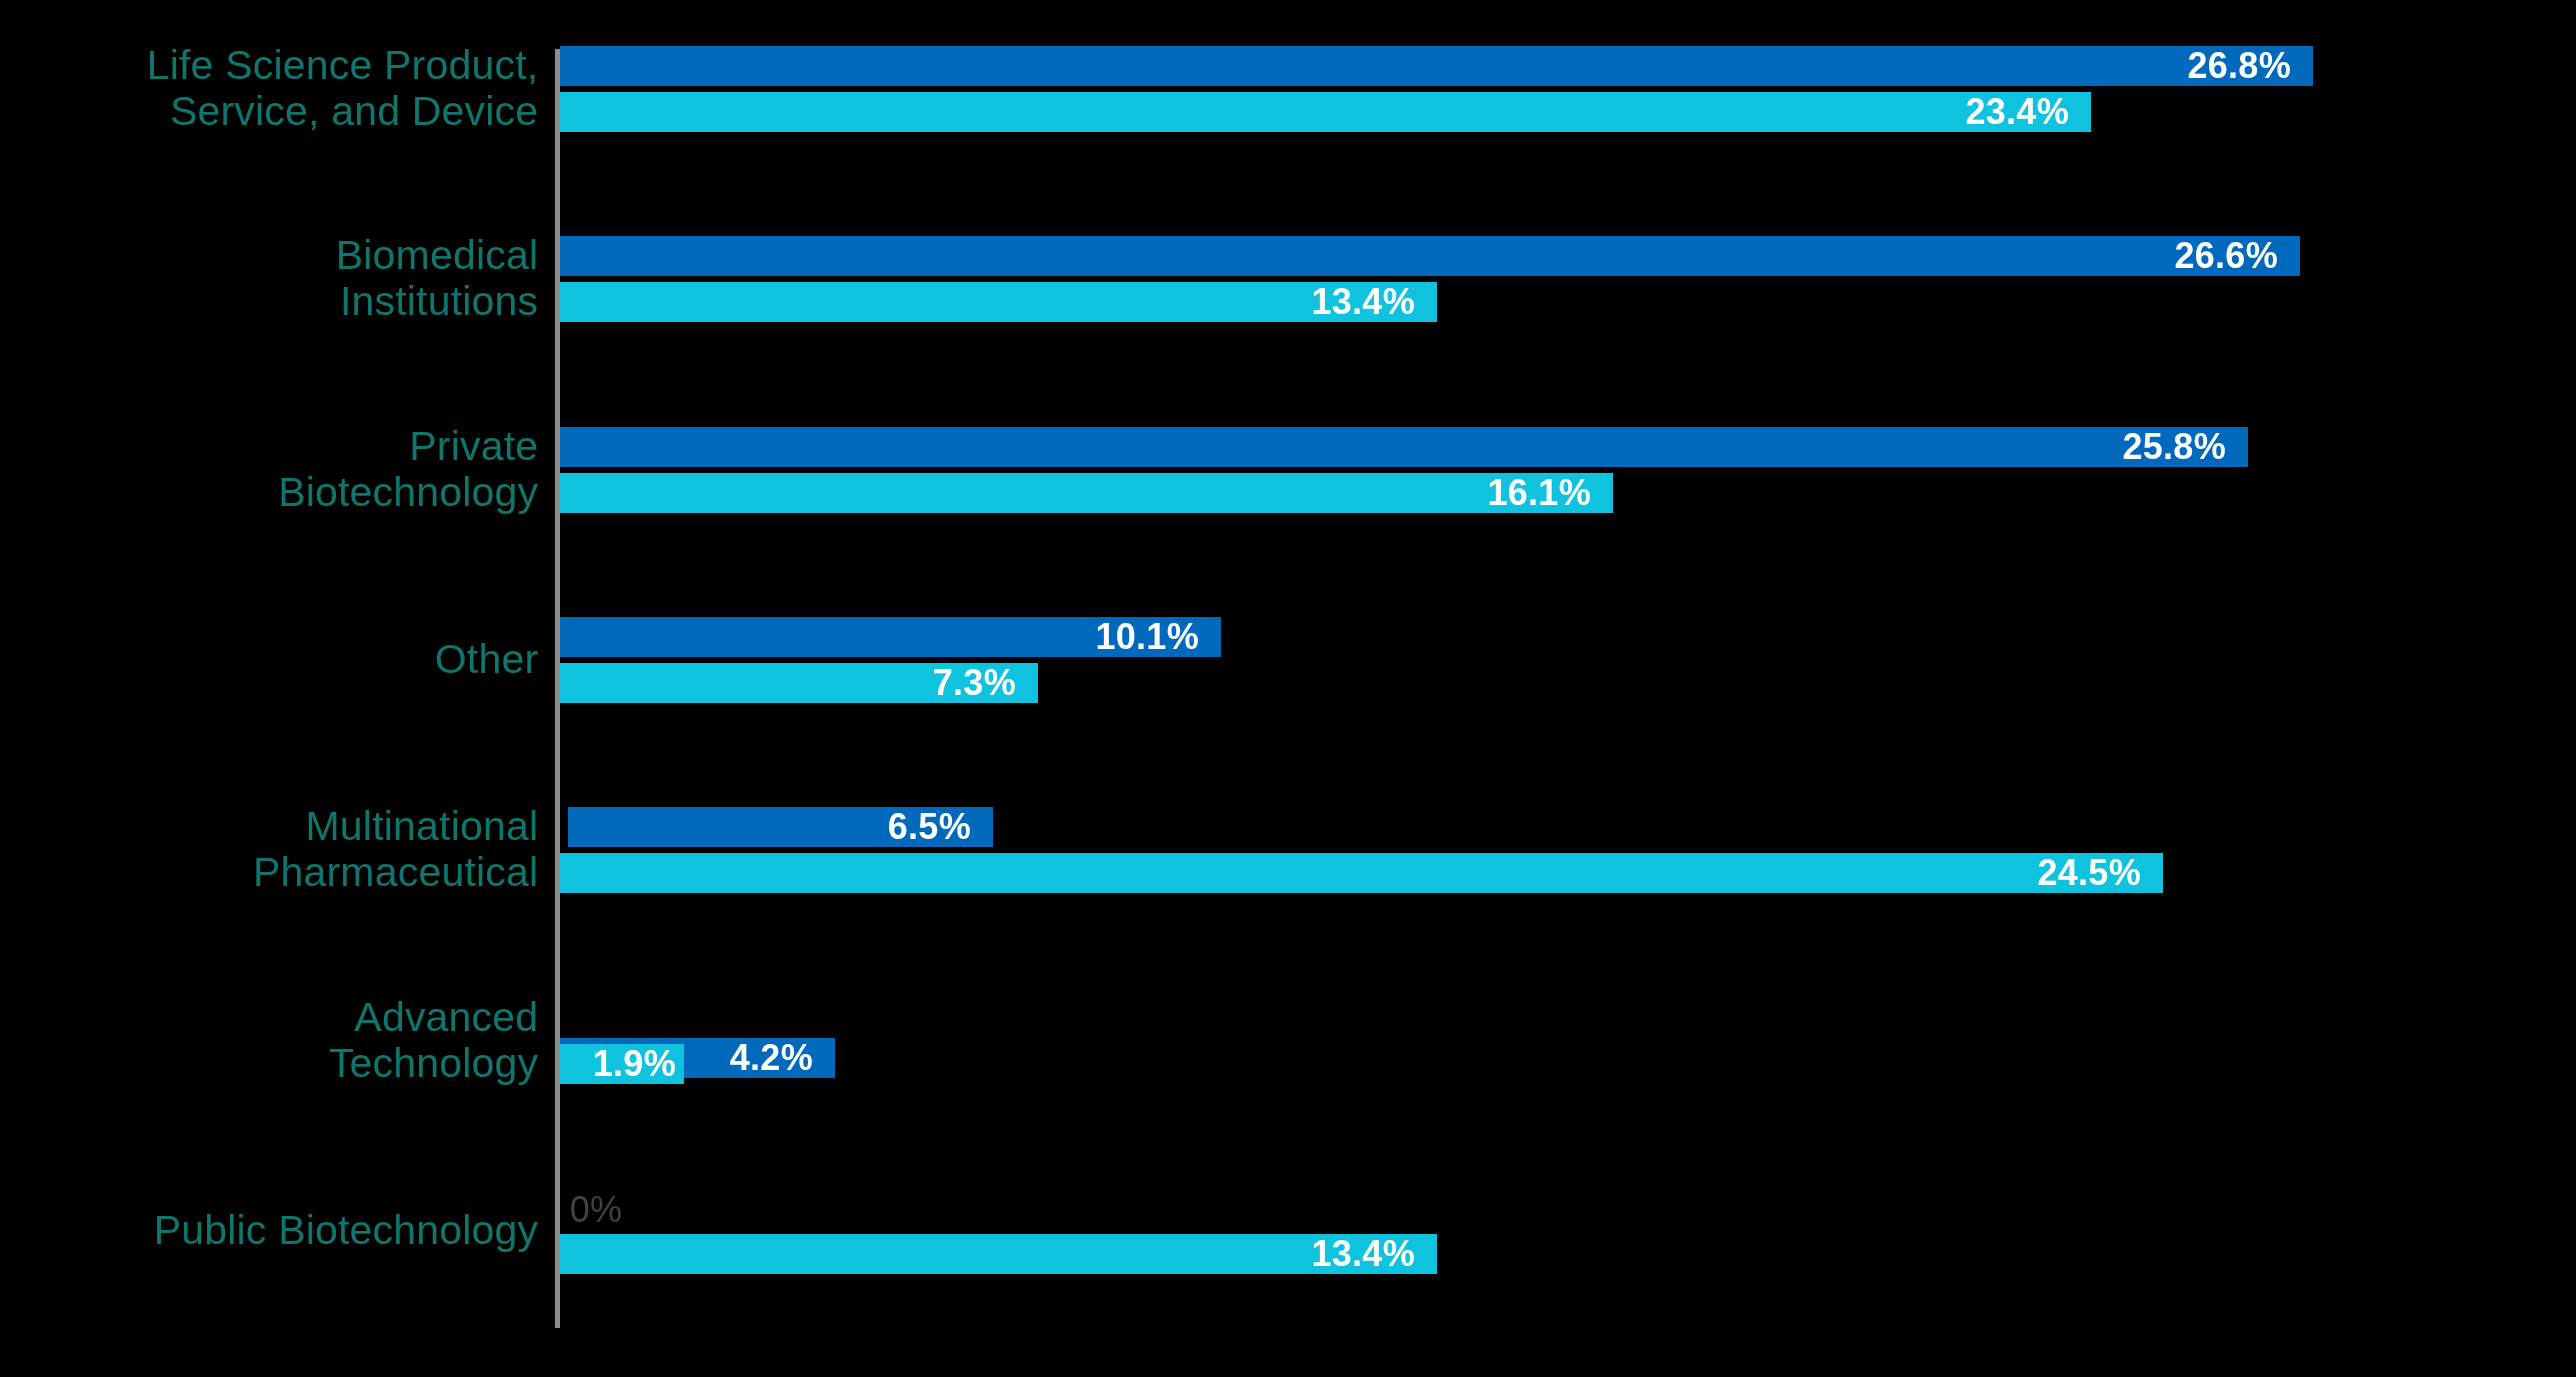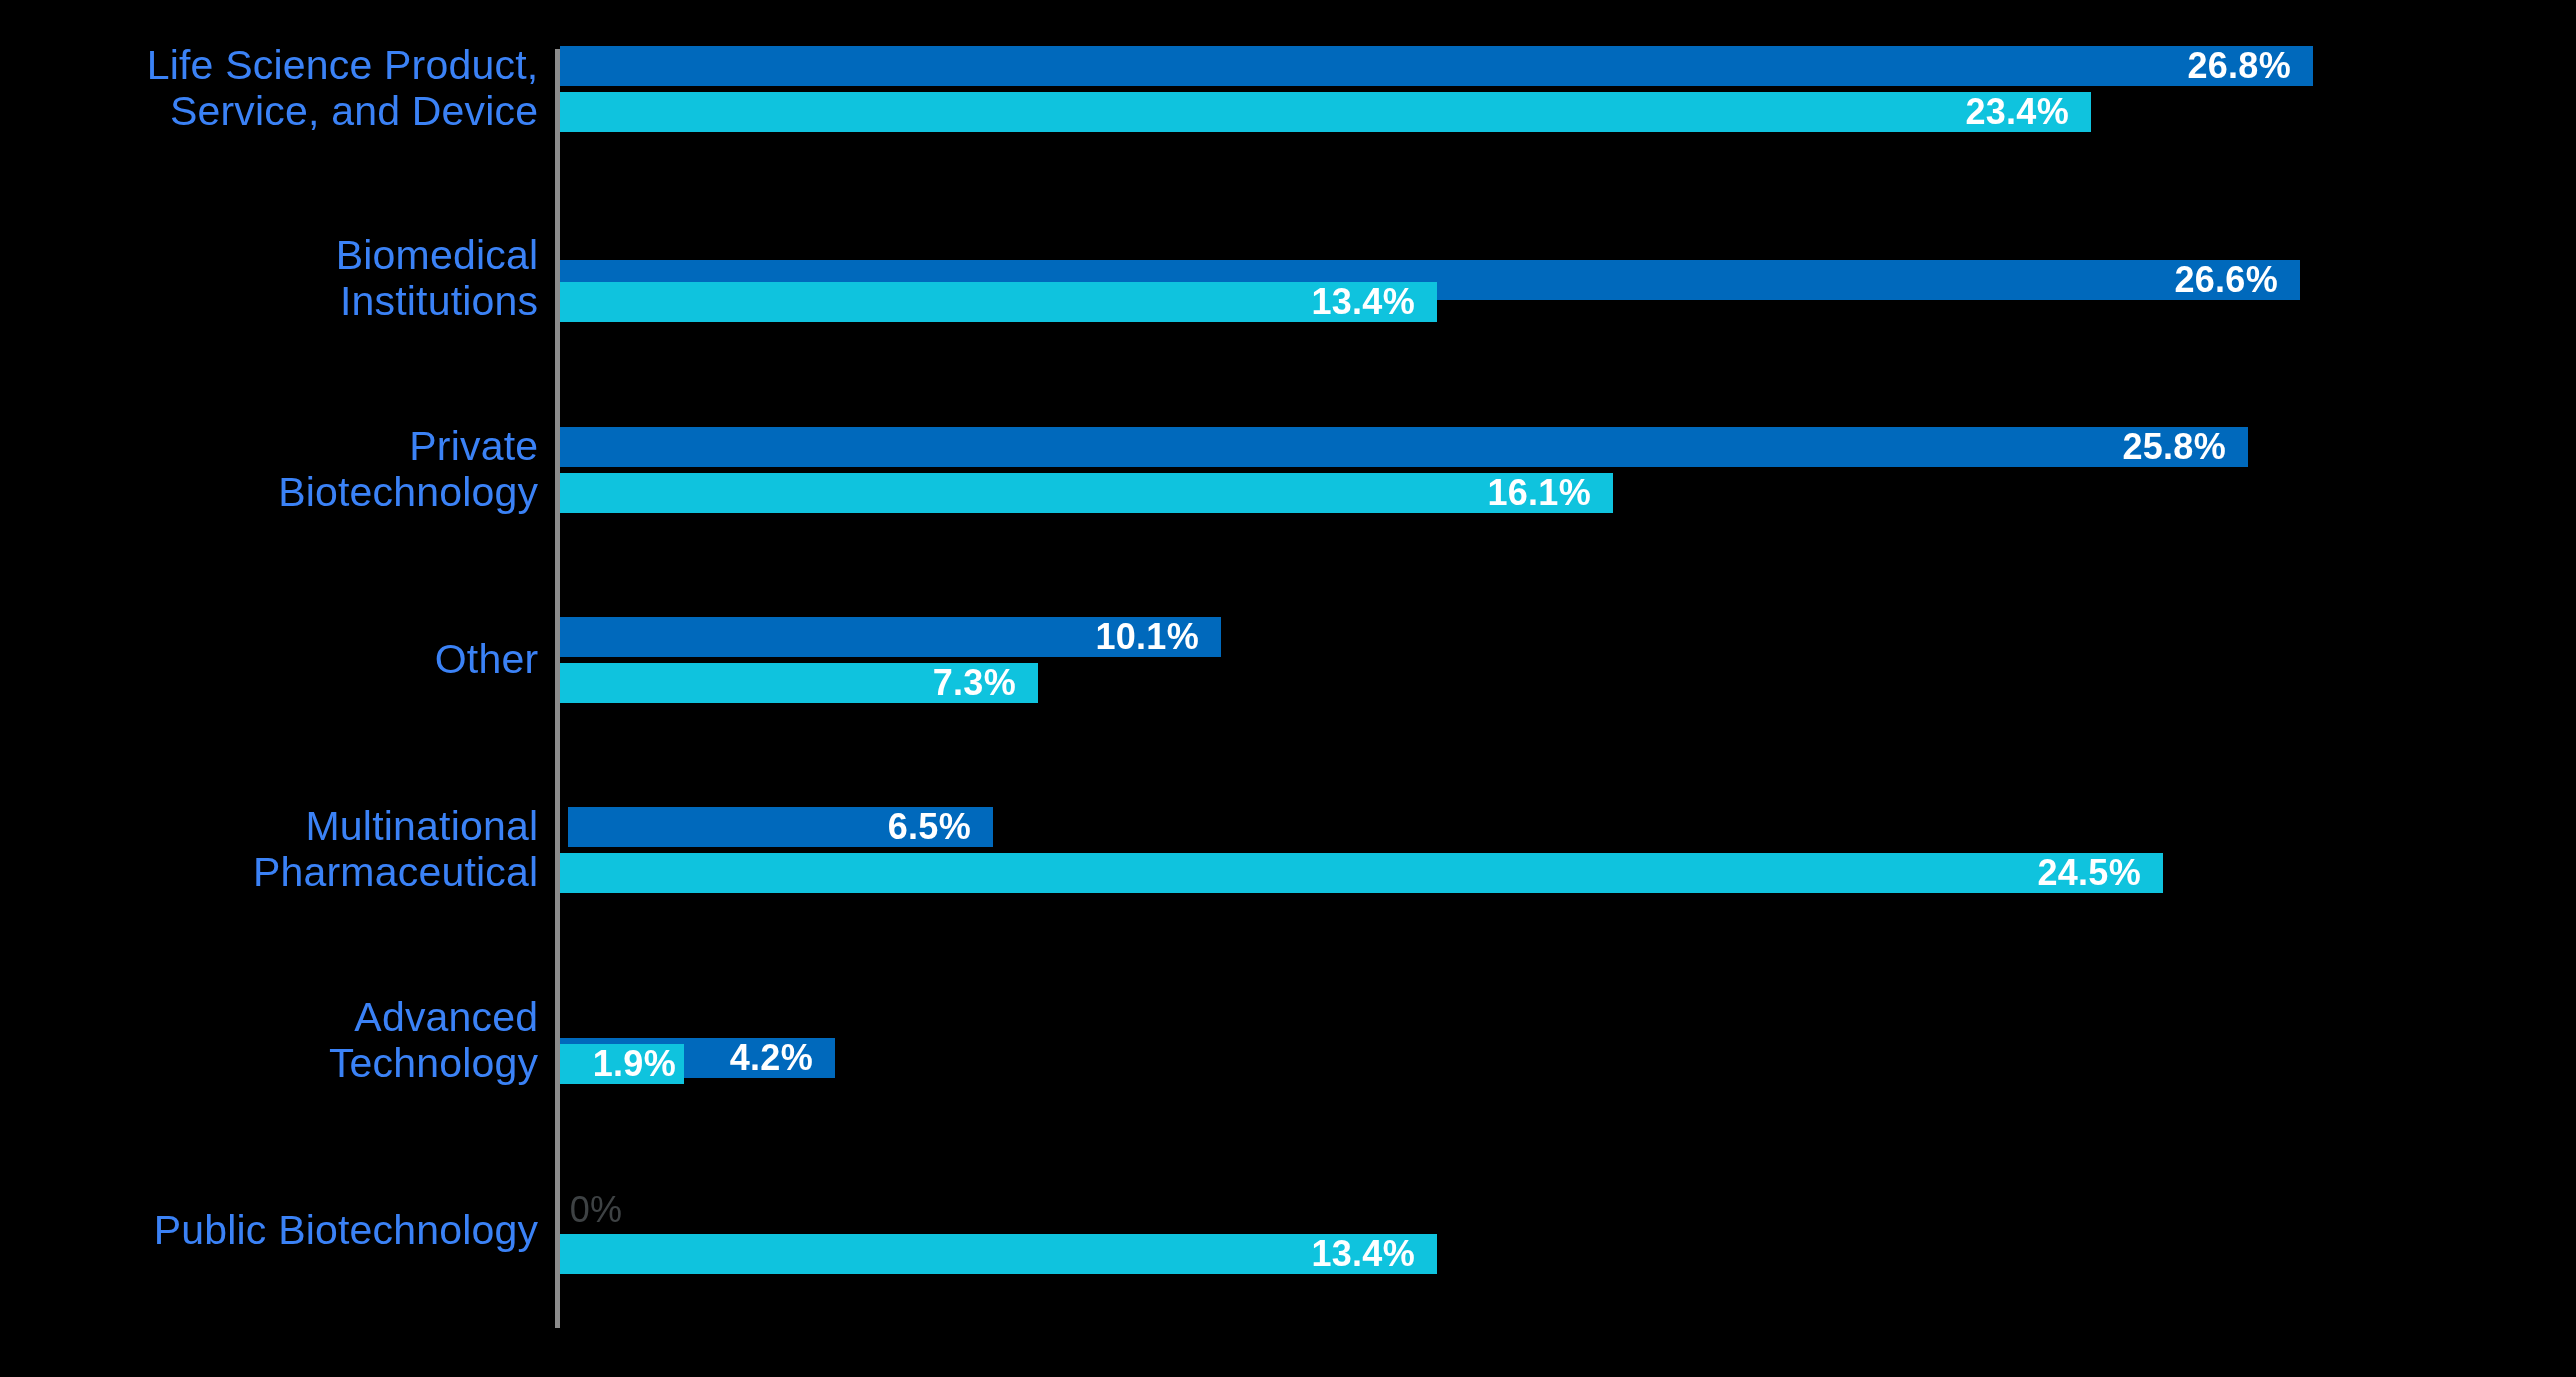--- a/index.html
+++ b/index.html
@@ -40,21 +40,21 @@
   
   .group {
     position: absolute;
     left: 0;
     width: 560px;
   }
   .cat-label {
     position: absolute;
     right: 21.7px;
     text-align: right;
-    color: #3b82f6;
+    color: #0f766e;
     font-size: 41px;
     line-height: 1.12;
     font-weight: 400;
     white-space: pre-line;
     letter-spacing: 0.2px;
   }
 
   
   .bar {
     position: absolute;
@@ -125,21 +125,21 @@
         <div class="cat-label" style="top: 20px;">Public Biotechnology</div>
       </div>
     </div>
   <div class="plot" id="bars-layer">
       <div class="bar series-0" style="left: 0px; top: 46px; width: 1753px; background: rgb(0, 105, 188);">
         <span class="bar-value">26.8%</span>
       </div>
       <div class="bar series-1" style="left: 0px; top: 92px; width: 1531px; background: rgb(15, 195, 222);">
         <span class="bar-value">23.4%</span>
       </div>
-      <div class="bar series-0" style="left: 0px; top: 236px; width: 1740px; background: rgb(0, 105, 188); margin-top: 24px;">
+      <div class="bar series-0" style="left: 0px; top: 236px; width: 1740px; background: rgb(0, 105, 188);">
         <span class="bar-value">26.6%</span>
       </div>
       <div class="bar series-1" style="left: 0px; top: 282px; width: 877px; background: rgb(15, 195, 222);">
         <span class="bar-value">13.4%</span>
       </div>
       <div class="bar series-0" style="left: 0px; top: 427px; width: 1688px; background: rgb(0, 105, 188);">
         <span class="bar-value">25.8%</span>
       </div>
       <div class="bar series-1" style="left: 0px; top: 473px; width: 1053px; background: rgb(15, 195, 222);">
         <span class="bar-value">16.1%</span>

